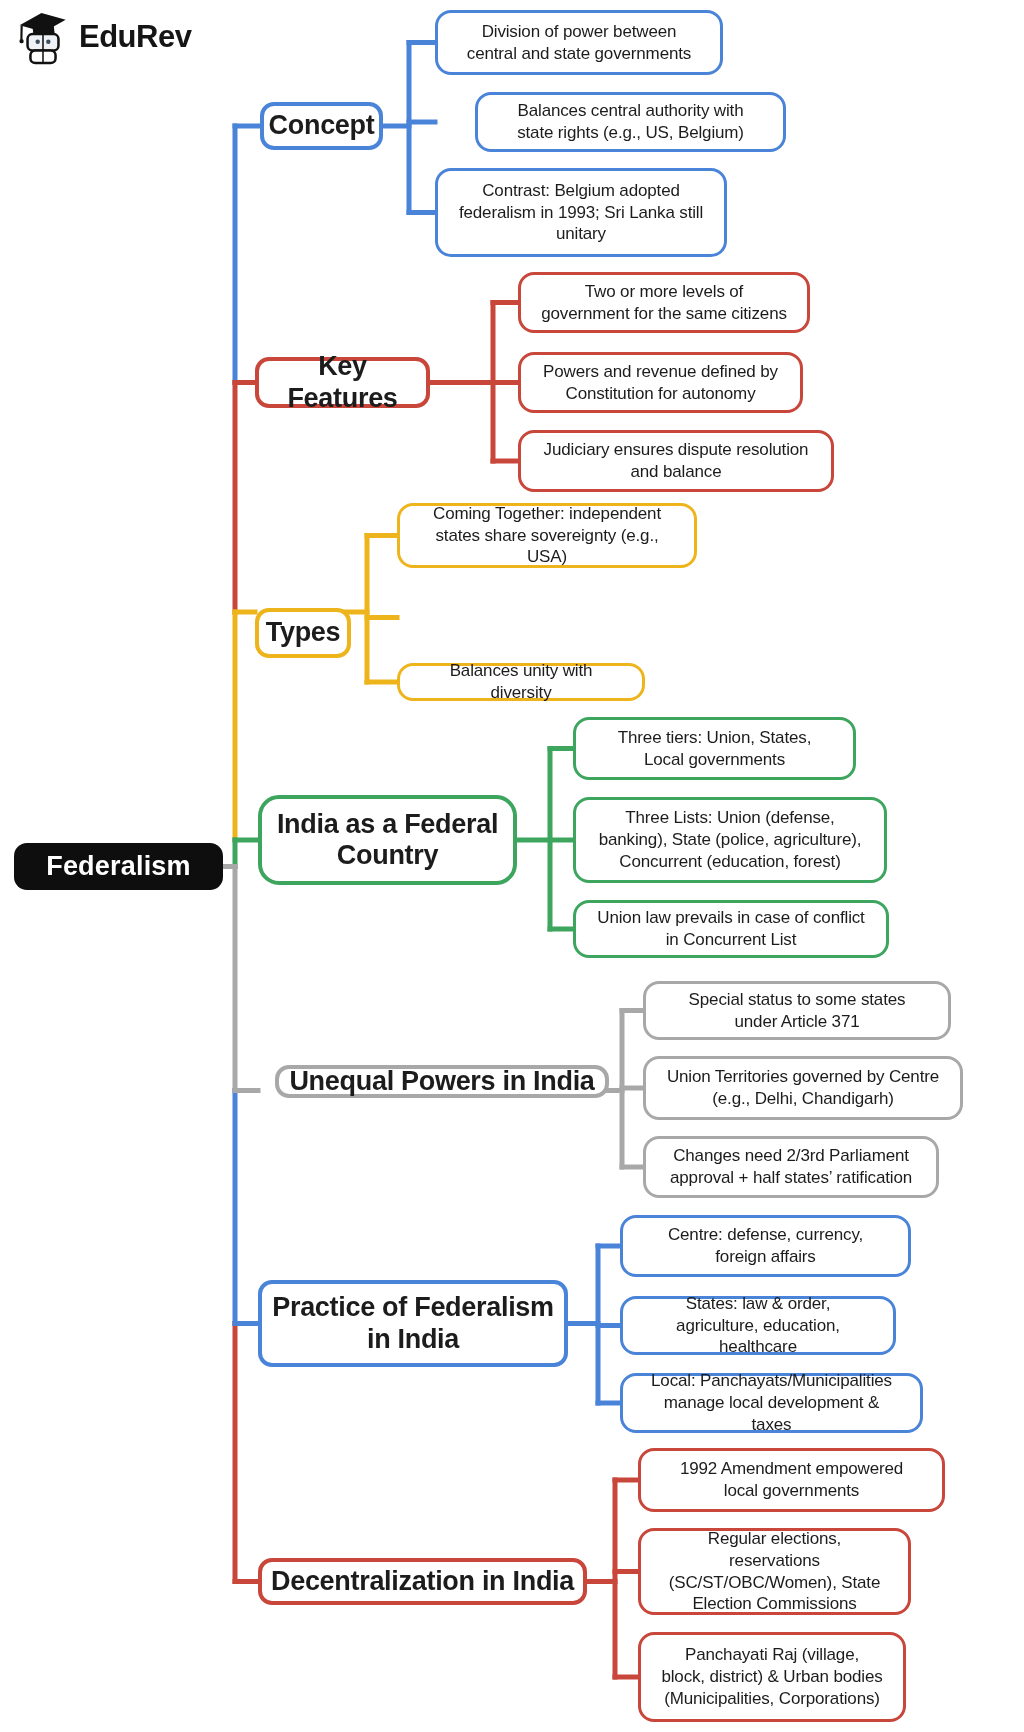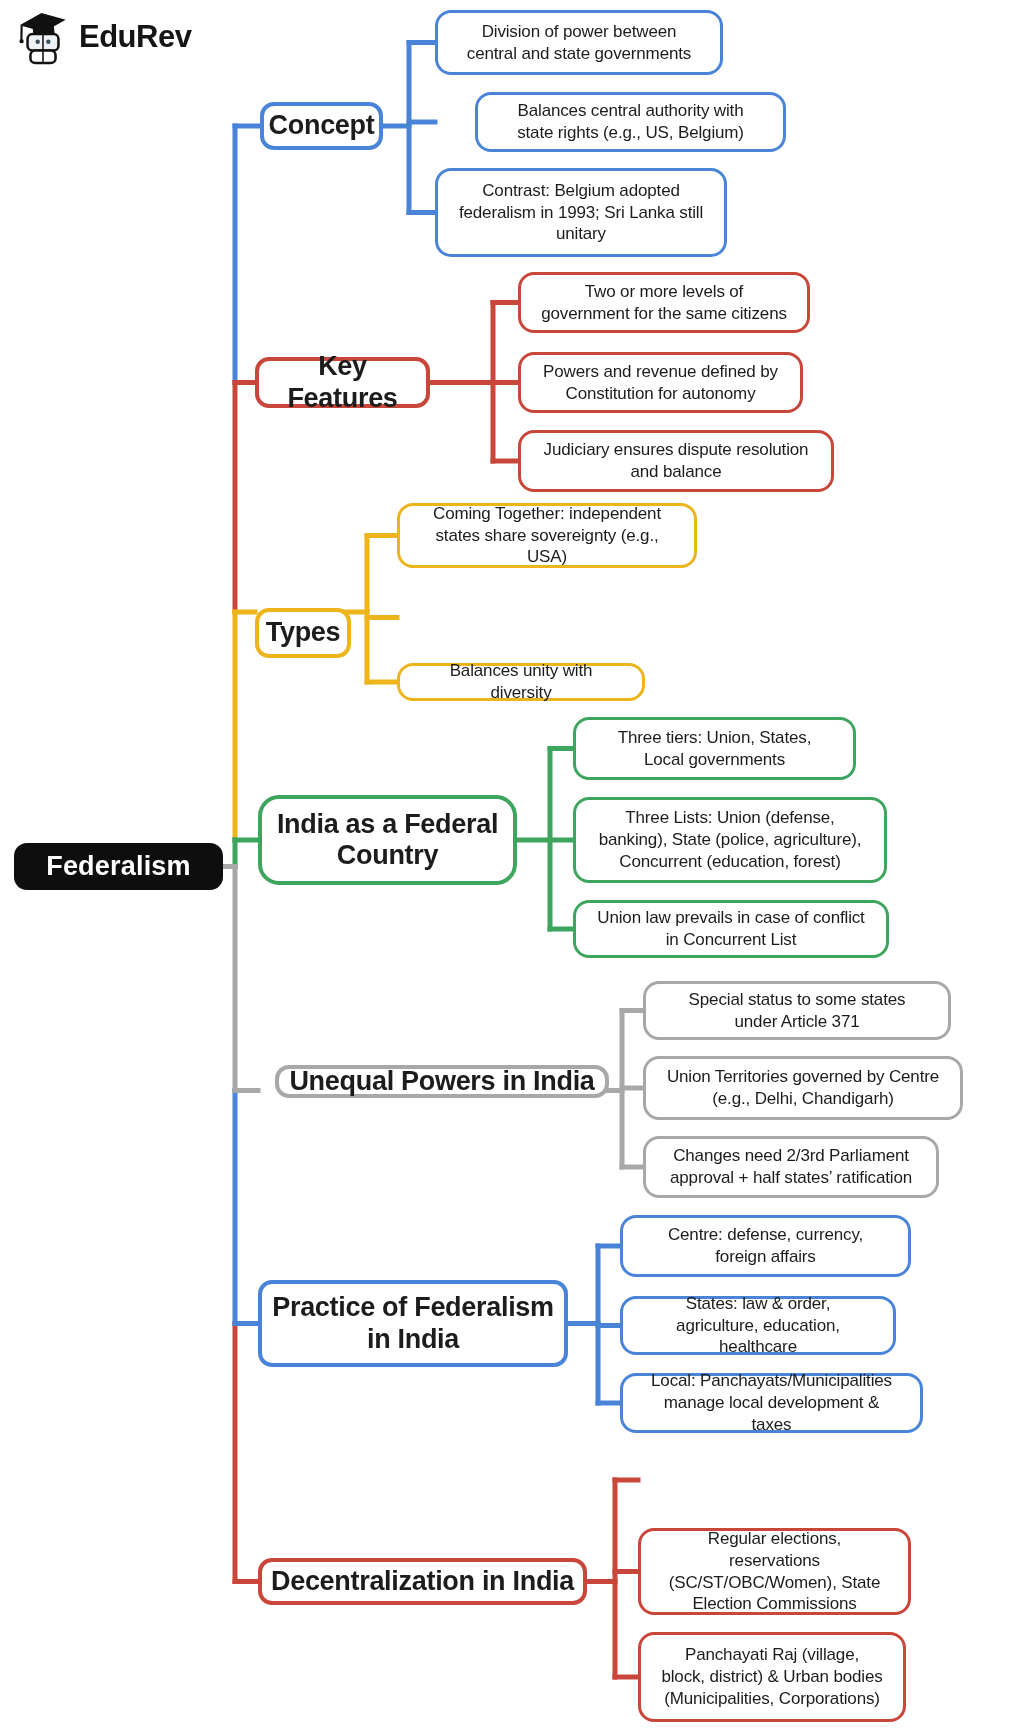--- a/index.html
+++ b/index.html
@@ -113,15 +113,16 @@
     <div class="node leaf" style="left: 573px; top: 900px; width: 316px; height: 58px; border-color: rgb(61, 165, 94);">Union law prevails in case of conflict in Concurrent List</div>
     <div class="node branch" style="left: 258px; top: 1065px; width: 334px; height: 33px; border-color: rgb(168, 168, 168); margin-left: 17px;">Unequal Powers in India</div>
     <div class="node leaf" style="left: 643px; top: 981px; width: 308px; height: 59px; border-color: rgb(168, 168, 168);">Special status to some states under Article 371</div>
     <div class="node leaf" style="left: 643px; top: 1056px; width: 320px; height: 64px; border-color: rgb(168, 168, 168);">Union Territories governed by Centre (e.g., Delhi, Chandigarh)</div>
     <div class="node leaf" style="left: 643px; top: 1136px; width: 296px; height: 62px; border-color: rgb(168, 168, 168);">Changes need 2/3rd Parliament approval + half states’ ratification</div>
     <div class="node branch" style="left: 258px; top: 1280px; width: 310px; height: 87px; border-color: rgb(74, 132, 217);">Practice of Federalism in India</div>
     <div class="node leaf" style="left: 620px; top: 1215px; width: 291px; height: 62px; border-color: rgb(74, 132, 217);">Centre: defense, currency, foreign affairs</div>
     <div class="node leaf" style="left: 620px; top: 1296px; width: 276px; height: 59px; border-color: rgb(74, 132, 217);">States: law &amp; order, agriculture, education, healthcare</div>
     <div class="node leaf" style="left: 620px; top: 1373px; width: 303px; height: 60px; border-color: rgb(74, 132, 217);">Local: Panchayats/Municipalities manage local development &amp; taxes</div>
     <div class="node branch" style="left: 258px; top: 1558px; width: 329px; height: 47px; border-color: rgb(200, 70, 58);">Decentralization in India</div>
+    <div class="node leaf" style="left: 638px; top: 1448px; width: 307px; height: 64px; border-color: rgb(200, 70, 58);">1992 Amendment empowered local governments</div>
     <div class="node leaf" style="left: 638px; top: 1528px; width: 273px; height: 87px; border-color: rgb(200, 70, 58);">Regular elections, reservations (SC/ST/OBC/Women), State Election Commissions</div>
     <div class="node leaf" style="left: 638px; top: 1632px; width: 268px; height: 90px; border-color: rgb(200, 70, 58);">Panchayati Raj (village, block, district) &amp; Urban bodies (Municipalities, Corporations)</div>
   </div>
 
 </body></html>

